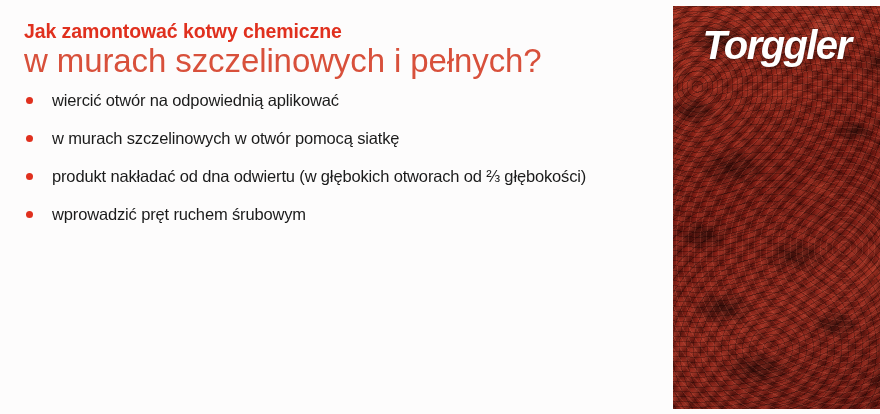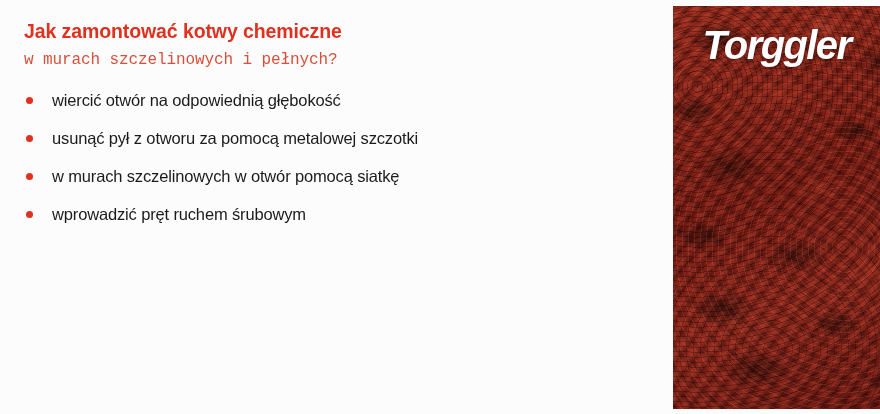--- a/index.html
+++ b/index.html
@@ -40,27 +40,26 @@
     display: block;
     font-size: 19.5px;
     font-weight: bold;
     color: #e0301e;
     letter-spacing: -0.1px;
     line-height: 26px;
     white-space: nowrap;
   }
   .heading-line2 {
     display: block;
-    font-size: 16px;
+    font-size: 33px;
     font-weight: 400;
     color: #d8503b;
     line-height: 33px;
     letter-spacing: -0.1px;
     white-space: nowrap;
-    font-family: Liberation Mono, monospace;
   }
 
   
   .bullets {
     list-style: none;
     margin: 6px 0 0 0;
     padding: 0;
   }
   .bullet-item {
     position: relative;
@@ -180,29 +179,29 @@
   <div class="content">
 
     <div class="heading-block">
       <span class="heading-line1">Jak zamontować kotwy chemiczne</span>
       <span class="heading-line2">w murach szczelinowych i pełnych?</span>
     </div>
 
     <ul class="bullets">
       <li class="bullet-item">
         <span class="bullet-dot"></span>
-        <span class="bullet-text">wiercić otwór na odpowiednią głębokość</span>
-      </li>
-      <li class="bullet-item">
-        <span class="bullet-dot"></span>
-        <span class="bullet-text">usunąć pył z otworu za pomocą metalowej szczotki</span>
+        <span class="bullet-text">wiercić otwór na odpowiednią aplikować</span>
       </li>
       <li class="bullet-item">
         <span class="bullet-dot"></span>
         <span class="bullet-text">w murach szczelinowych w otwór pomocą siatkę</span>
+      </li>
+      <li class="bullet-item">
+        <span class="bullet-dot"></span>
+        <span class="bullet-text">produkt nakładać od dna odwiertu (w głębokich otworach od ⅔ głębokości)</span>
       </li>
       <li class="bullet-item">
         <span class="bullet-dot"></span>
         <span class="bullet-text">wprowadzić pręt ruchem śrubowym</span>
       </li>
     </ul>
   </div>
 
   <div class="panel-strip-top"></div>
   <div class="texture-panel">

